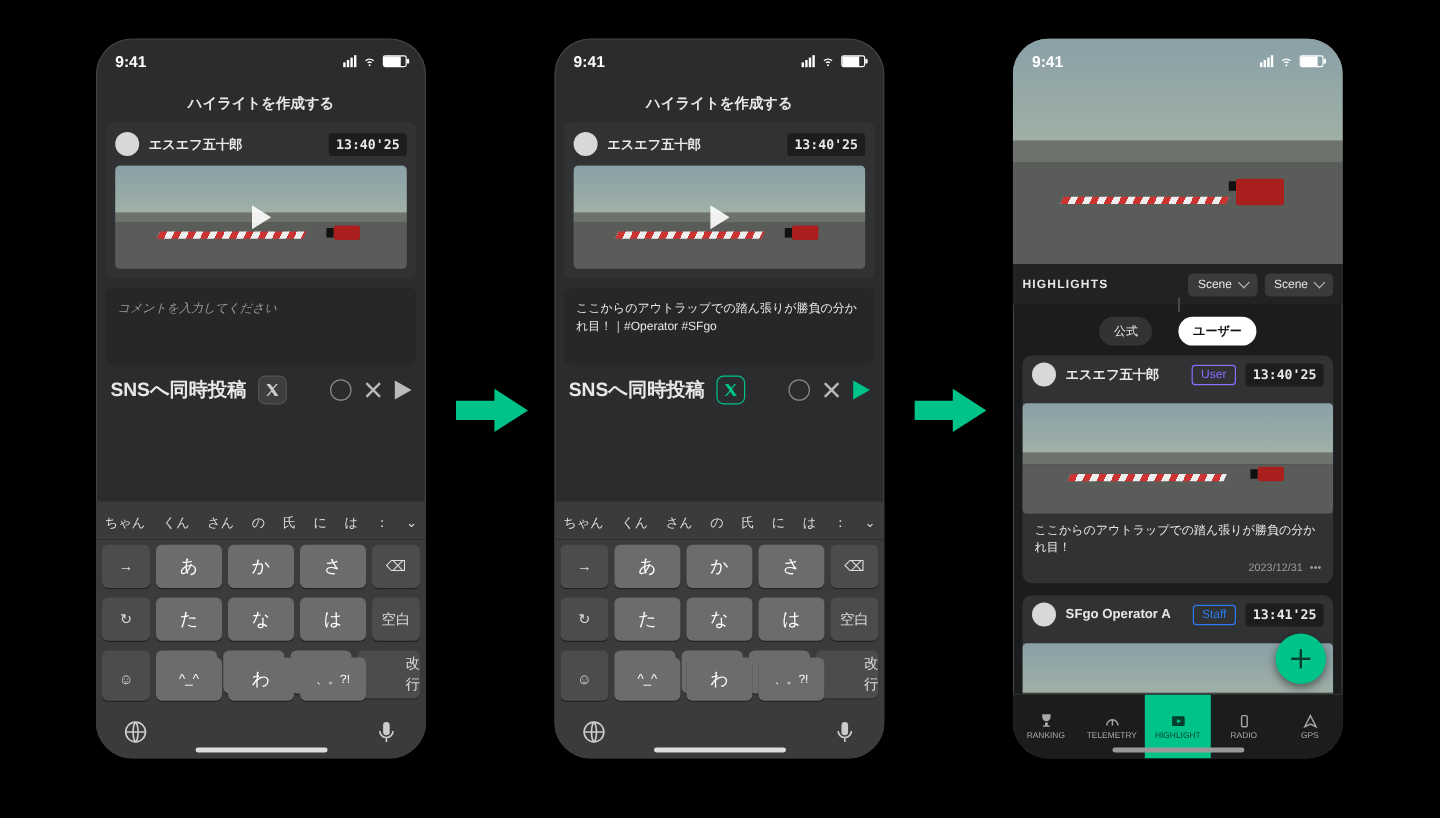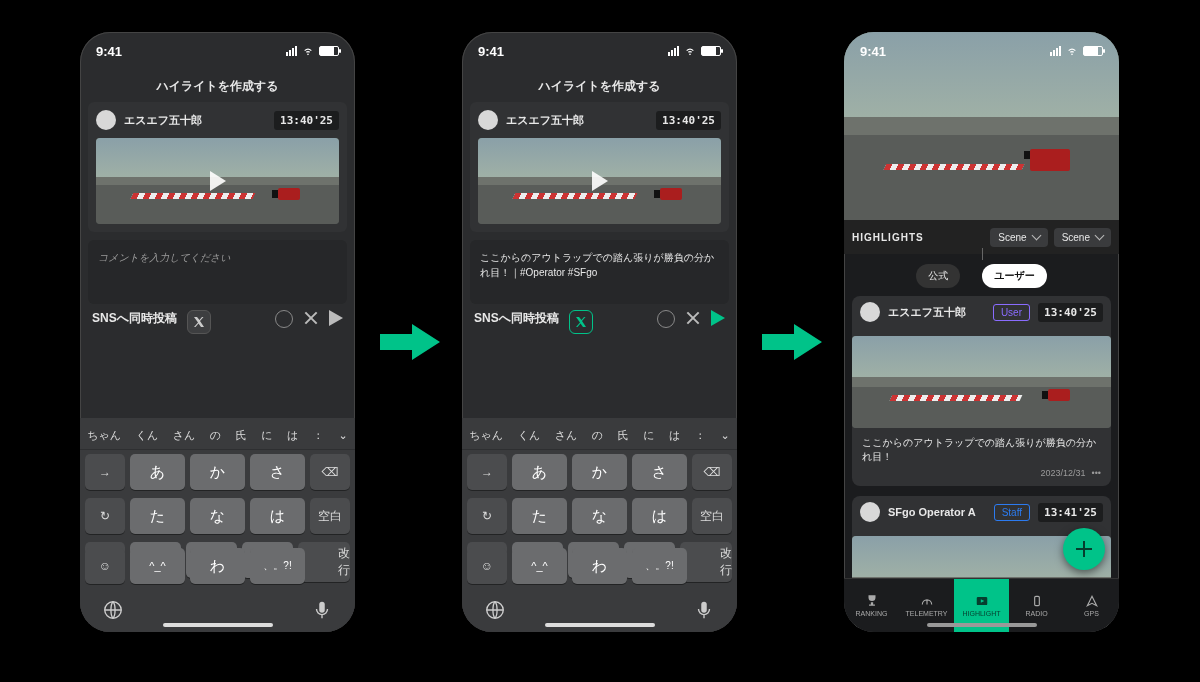--- a/index.html
+++ b/index.html
@@ -51,21 +51,21 @@
   .thumb .car:before{content:"";position:absolute;left:-6px;top:2px;width:6px;height:8px;background:#111;}
   .thumb .play{position:absolute;left:50%;top:50%;transform:translate(-50%,-50%);width:0;height:0;border-left:16px solid rgba(255,255,255,.9);border-top:10px solid transparent;border-bottom:10px solid transparent;}
   .thumb.big{height:150px;}
   .thumb.big .kerb{top:70%;}
   .thumb.big .car{top:62%;right:18%;width:40px;height:22px;}
   .thumb.med{height:92px;}
 
   .commentbox{margin:8px 8px 0;background:#262729;border-radius:6px;padding:10px;min-height:64px;font-size:10px;line-height:1.5;}
   .commentbox.placeholder{color:var(--muted);font-style:italic;}
 
-  .snsrow{margin:6px 8px 0;height:30px;display:flex;padding:0 4px;font-size:12px;font-weight:600;gap:10px;}
+  .snsrow{margin:6px 8px 0;height:30px;display:flex;align-items:center;padding:0 4px;font-size:16px;font-weight:600;gap:10px;}
   .snsrow .spacer{flex:1;}
   .xchip{width:24px;height:24px;border-radius:6px;display:flex;align-items:center;justify-content:center;background:#3d3e40;border:1px solid #555;}
   .xchip.on{border-color:var(--accent);color:var(--accent);background:transparent;}
   .iconcircle{width:18px;height:18px;border-radius:50%;border:1.5px solid #888;}
   .xclose{width:16px;height:16px;position:relative;}
   .xclose:before,.xclose:after{content:"";position:absolute;left:7px;top:0;width:2px;height:16px;background:#bbb;}
   .xclose:before{transform:rotate(45deg);} .xclose:after{transform:rotate(-45deg);}
   .send{width:0;height:0;border-left:14px solid #bbb;border-top:8px solid transparent;border-bottom:8px solid transparent;}
   .send.on{border-left-color:var(--accent);}
 

